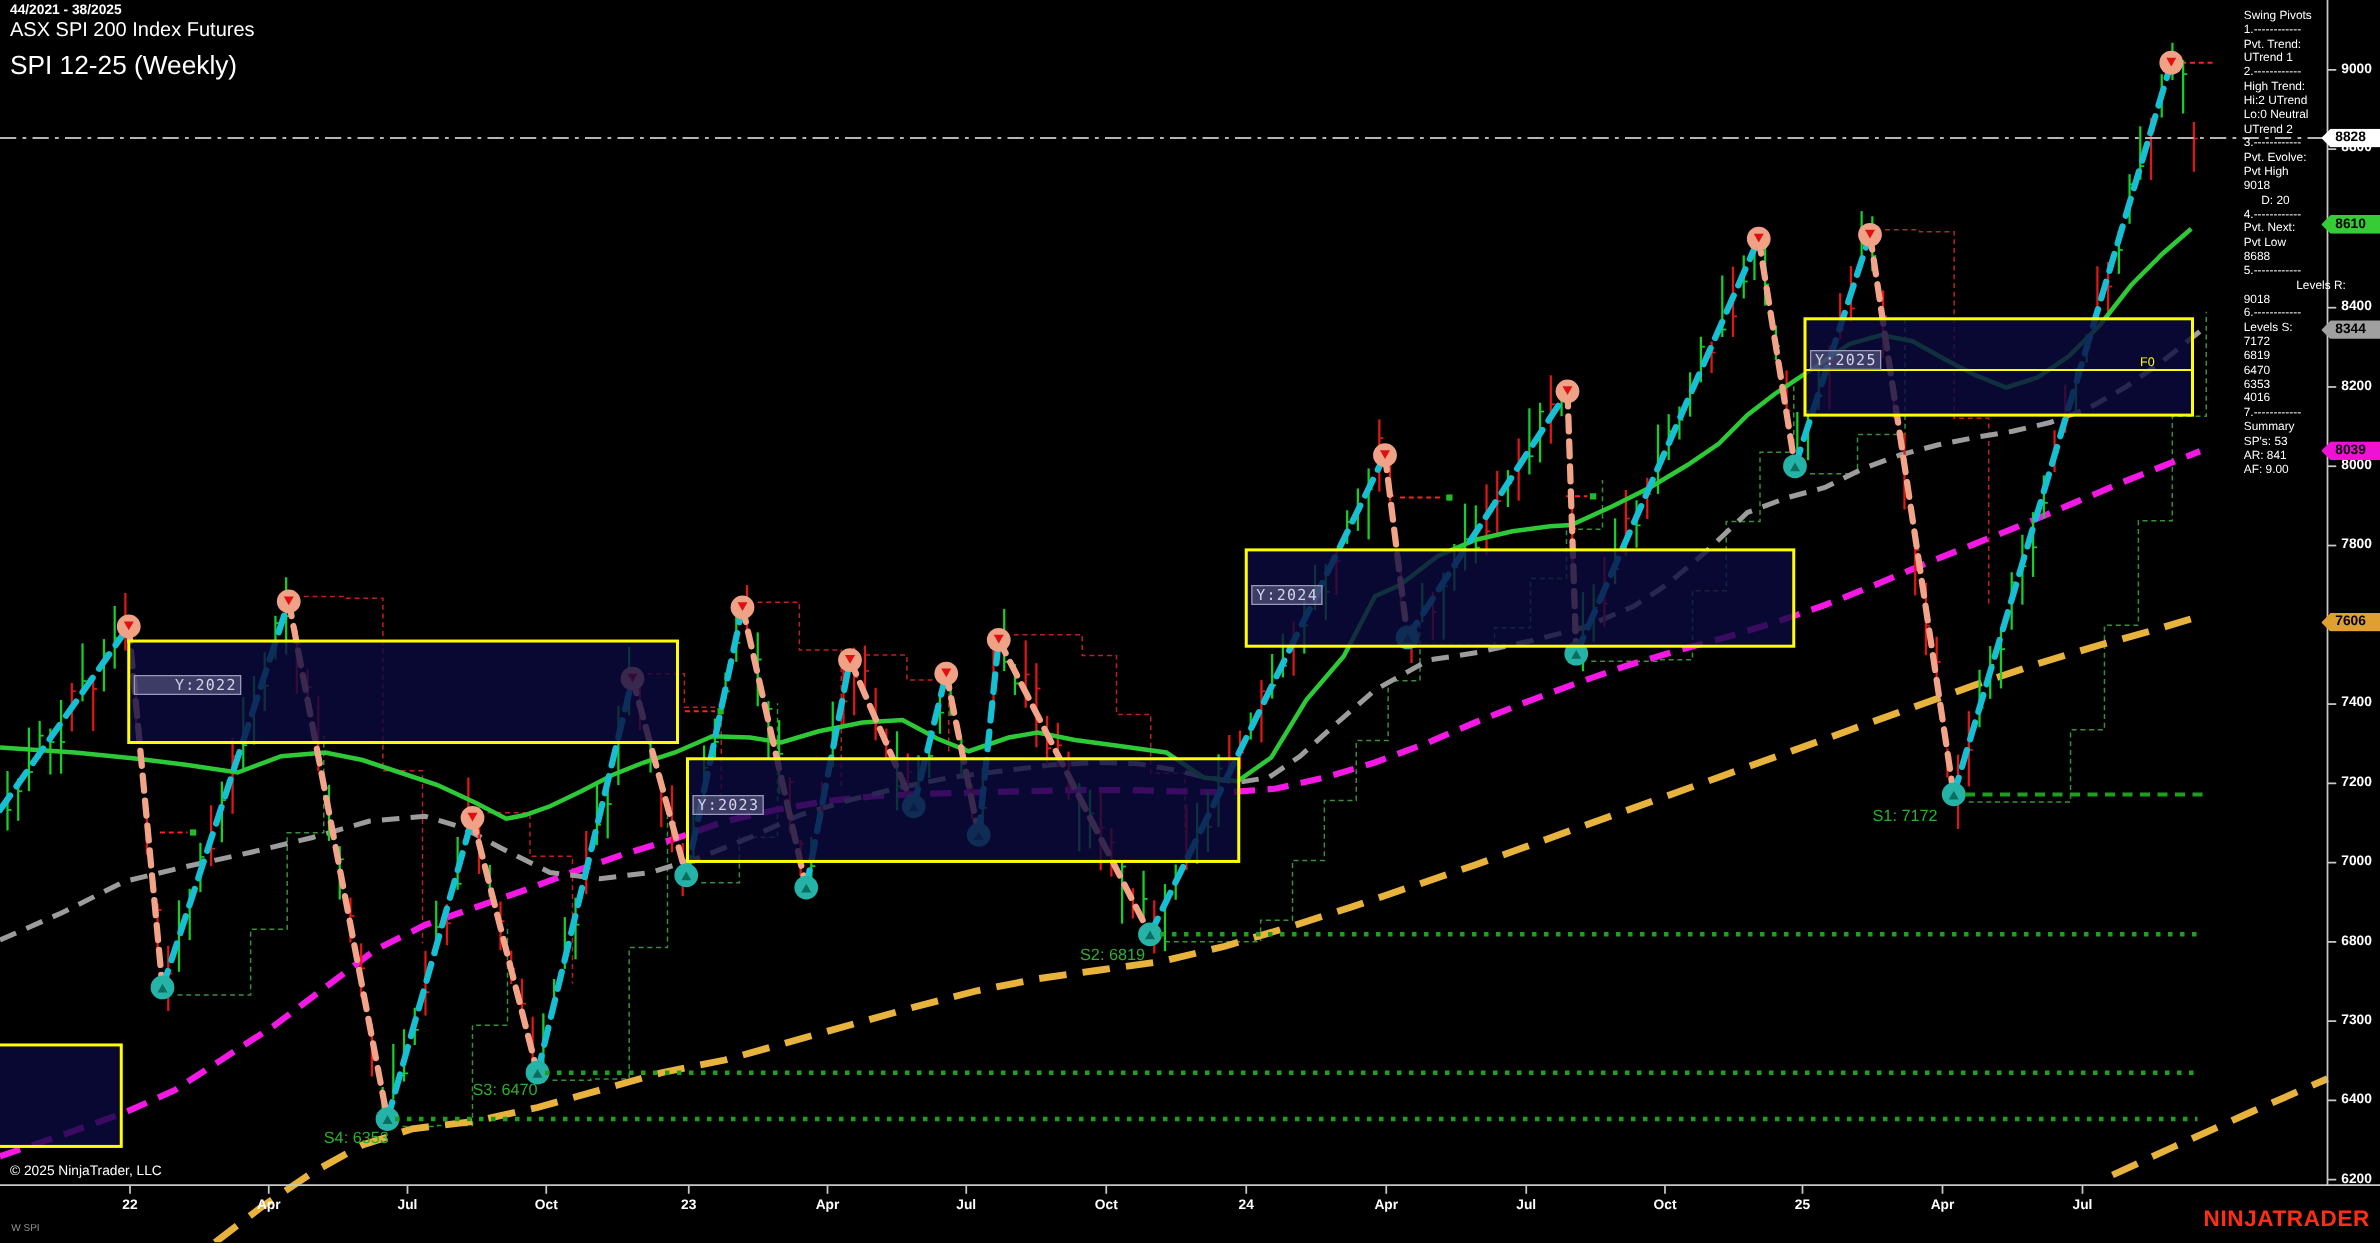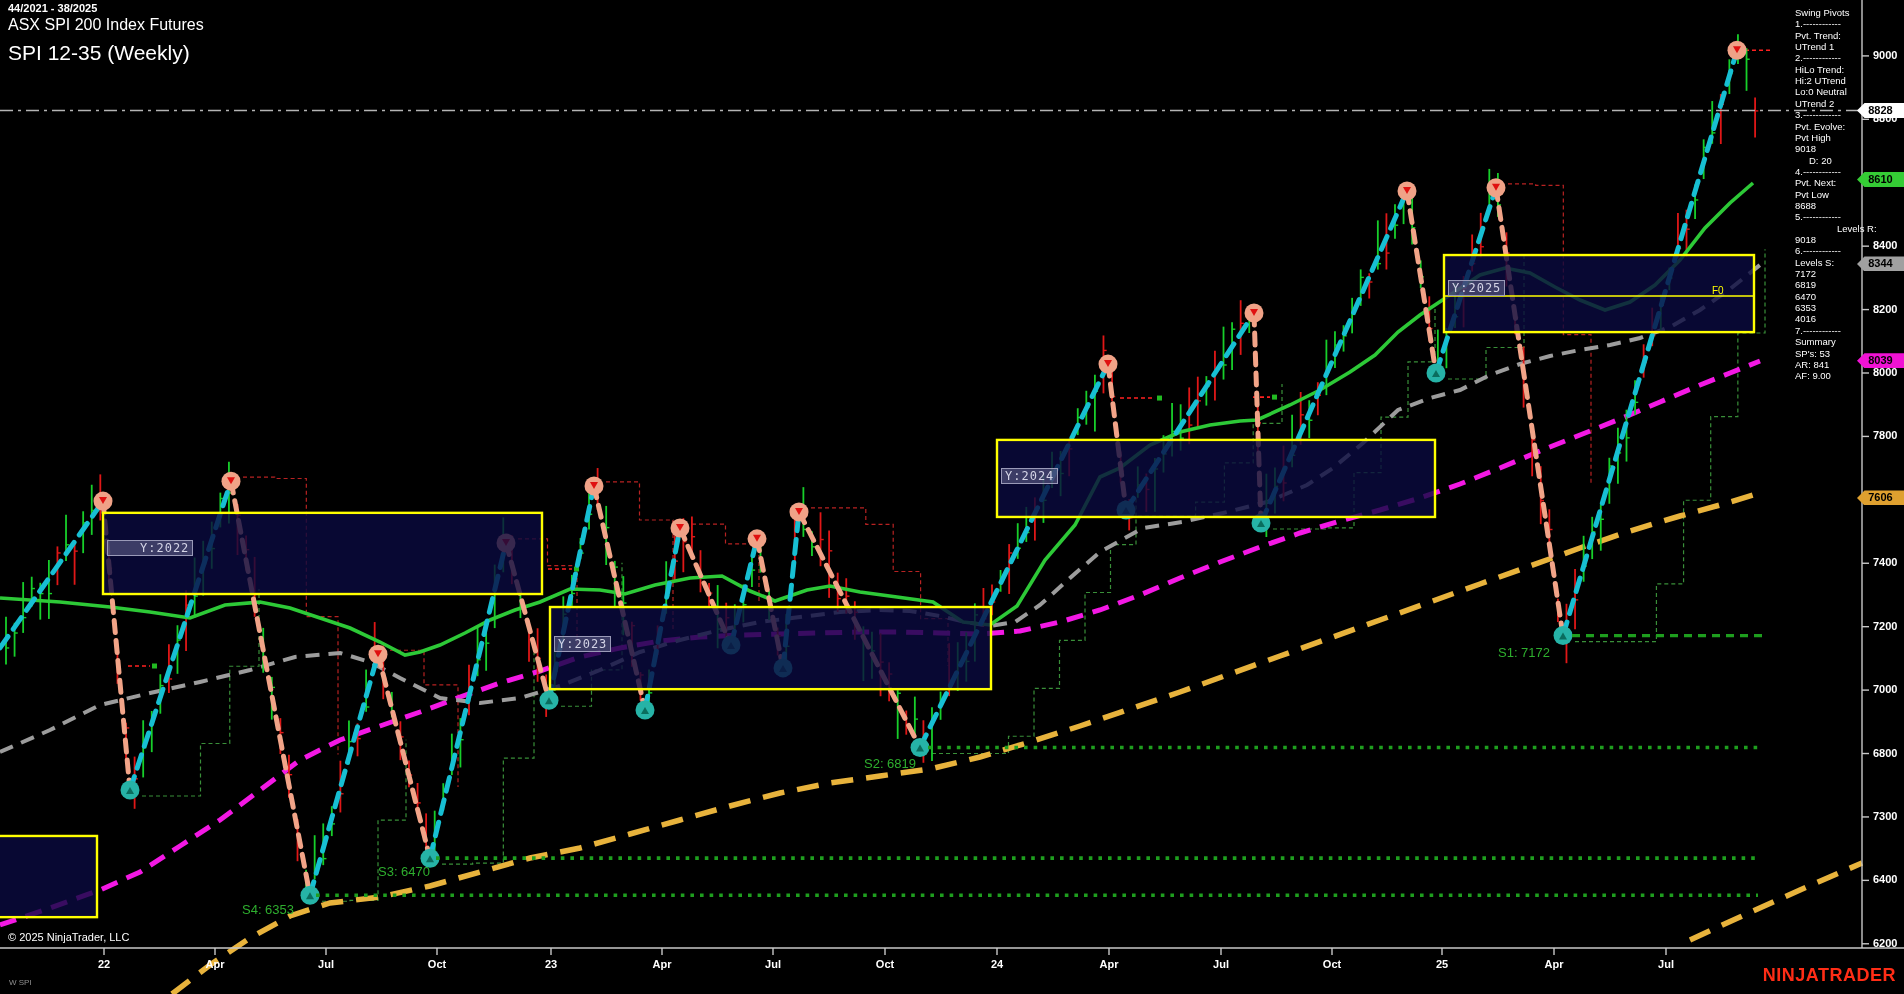--- a/index.html
+++ b/index.html
@@ -584,29 +584,29 @@
       <line x1="1109" y1="948" x2="1109" y2="955" stroke="#c8c8c8" stroke-width="1.4"></line>
       <line x1="1221" y1="948" x2="1221" y2="955" stroke="#c8c8c8" stroke-width="1.4"></line>
       <line x1="1332" y1="948" x2="1332" y2="955" stroke="#c8c8c8" stroke-width="1.4"></line>
       <line x1="1442" y1="948" x2="1442" y2="955" stroke="#c8c8c8" stroke-width="1.4"></line>
       <line x1="1554" y1="948" x2="1554" y2="955" stroke="#c8c8c8" stroke-width="1.4"></line>
       <line x1="1666" y1="948" x2="1666" y2="955" stroke="#c8c8c8" stroke-width="1.4"></line>
     </svg>
 
   <div class="abs range-label">44/2021 - 38/2025</div>
   <div class="abs title1">ASX SPI 200 Index Futures</div>
-  <div class="abs title2">SPI 12-35 (Weekly)</div>
+  <div class="abs title2">SPI 12-25 (Weekly)</div>
 
   <div id="panel">
       <div class="abs panel-line" style="top: 7px;">Swing Pivots</div>
       <div class="abs panel-line" style="top: 18.35px;">1.------------</div>
       <div class="abs panel-line" style="top: 29.7px;">Pvt. Trend:</div>
       <div class="abs panel-line" style="top: 41.05px;">UTrend 1</div>
       <div class="abs panel-line" style="top: 52.4px;">2.------------</div>
-      <div class="abs panel-line" style="top: 63.75px;">HiLo Trend:</div>
+      <div class="abs panel-line" style="top: 63.75px;">High Trend:</div>
       <div class="abs panel-line" style="top: 75.1px;">Hi:2 UTrend</div>
       <div class="abs panel-line" style="top: 86.45px;">Lo:0 Neutral</div>
       <div class="abs panel-line" style="top: 97.8px;">UTrend 2</div>
       <div class="abs panel-line" style="top: 109.15px;">3.------------</div>
       <div class="abs panel-line" style="top: 120.5px;">Pvt. Evolve:</div>
       <div class="abs panel-line" style="top: 131.85px;">Pvt High</div>
       <div class="abs panel-line" style="top: 143.2px;">9018</div>
       <div class="abs panel-line" style="top: 154.55px; padding-left: 14px;">D: 20</div>
       <div class="abs panel-line" style="top: 165.9px;">4.------------</div>
       <div class="abs panel-line" style="top: 177.25px;">Pvt. Next:</div>
@@ -668,20 +668,20 @@
       <div class="abs xtick" style="left: 1666px;">Jul</div>
     </div>
   <div id="overlay-labels">
       <div class="abs boxlabel" style="left: 107px; top: 540px; padding-left: 32px;">Y:2022</div>
       <div class="abs boxlabel" style="left: 554px; top: 636px;">Y:2023</div>
       <div class="abs boxlabel" style="left: 1001px; top: 468px;">Y:2024</div>
       <div class="abs boxlabel" style="left: 1448px; top: 280px;">Y:2025</div>
       <div class="abs slabel" style="left: 1498px; top: 645px;">S1: 7172</div>
       <div class="abs slabel" style="left: 864px; top: 756px;">S2: 6819</div>
       <div class="abs slabel" style="left: 378px; top: 864px;">S3: 6470</div>
-      <div class="abs slabel" style="left: 242px; top: 902px;">S4: 6353</div>
+      <div class="abs slabel" style="left: 259px; top: 902px;">S4: 6353</div>
       <div class="abs f0label" style="left: 1712px; top: 285px;">F0</div>
     </div>
 
   <div class="abs copyright">© 2025 NinjaTrader, LLC</div>
   <div class="abs wspi">W SPI</div>
   <div class="abs brand">NINJATRADER</div>
 </div>
 
 </body></html>

